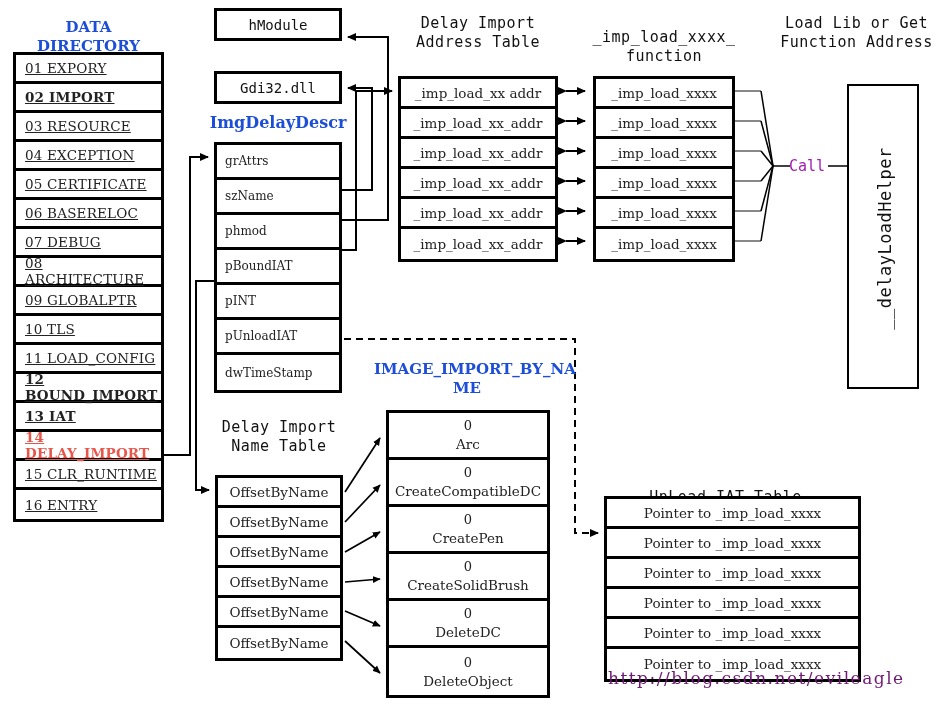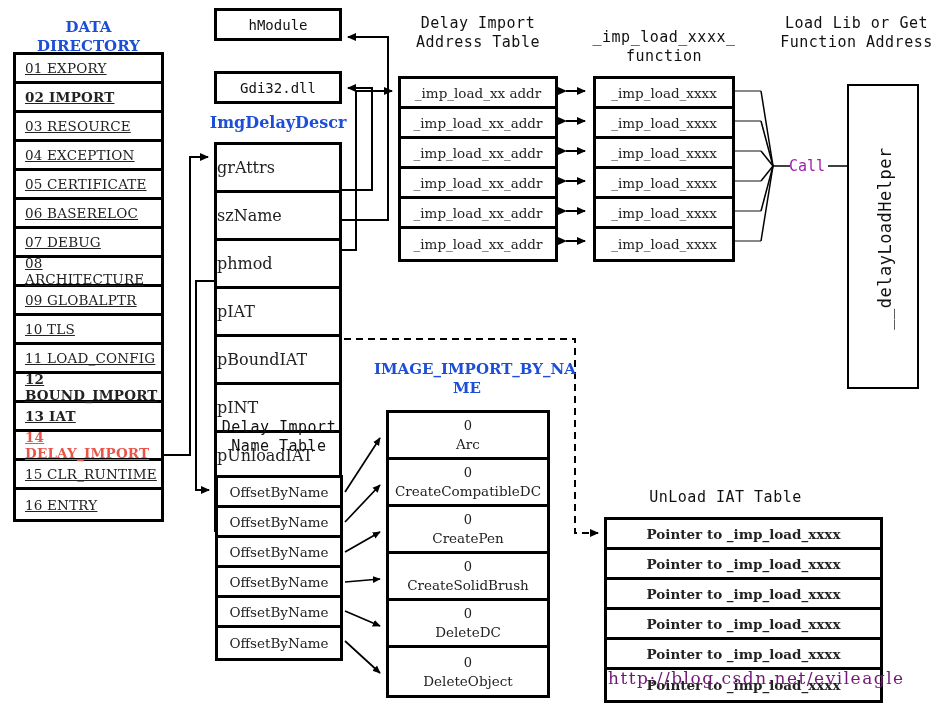--- a/index.html
+++ b/index.html
@@ -54,42 +54,42 @@
     box-sizing:border-box;
     font-family:"DejaVu Sans Mono", monospace;
     font-size:14px;color:#111;
     display:flex;align-items:center;justify-content:center;
   }
   #hmodule-box{left:214px;top:8px;width:128px;height:33px;}
   #gdi32-box{left:214px;top:71px;width:128px;height:33px;}
 
   
   #imgdelaydescr{left:214px;top:142px;width:128px;}
-  #imgdelaydescr .row{height:48px;font-size:16px;}
+  #imgdelaydescr .row{height:35px;padding-left:8px;font-size:12px;}
 
   
   #diat{left:398px;top:76px;width:160px;}
   #diat .row{height:30px;justify-content:center;font-size:13.5px;}
 
   
   #impfunc{left:593px;top:76px;width:142px;}
   #impfunc .row{height:30px;justify-content:center;font-size:13.5px;}
 
   
   #dint{left:215px;top:475px;width:128px;}
   #dint .row{height:30px;justify-content:center;font-size:13.5px;}
 
   
   #iibn{left:386px;top:410px;width:164px;}
   #iibn .row{height:47px;flex-direction:column;justify-content:center;
              align-items:center;font-size:13.5px;line-height:18px;}
   #iibn .row .ord{font-size:13px;}
 
   
-  #unload-iat{left:604px;top:517px;width:279px;font-weight:bold;}
+  #unload-iat{left:604px;top:496px;width:257px;}
   #unload-iat .row{height:30px;justify-content:center;font-size:13.5px;}
 
   
   #delayloadhelper{
     position:absolute;left:847px;top:84px;width:72px;height:305px;
     border:2px solid #000;background:#fff;box-sizing:border-box;
   }
   #delayloadhelper .vtext{
     position:absolute;left:0;top:0;width:305px;height:72px;
     transform-origin:0 0;transform:rotate(-90deg) translate(-305px,0);
@@ -199,21 +199,20 @@
   </div>
 
   <div class="smallbox" id="hmodule-box">hModule</div>
   <div class="smallbox" id="gdi32-box">Gdi32.dll</div>
 
   <div class="title-serif" style="left:202px;top:113px;width:152px;font-size:16px;">ImgDelayDescr</div>
   <div class="tbl" id="imgdelaydescr">
     <div class="row">grAttrs</div>
     <div class="row">szName</div>
     <div class="row">phmod</div>
-    <div class="row">pIAT</div>
     <div class="row">pBoundIAT</div>
     <div class="row">pINT</div>
     <div class="row">pUnloadIAT</div>
     <div class="row">dwTimeStamp</div>
   </div>
 
   <div class="title" style="left:398px;top:14px;width:160px;">Delay Import
 Address Table</div>
   <div class="tbl" id="diat">
     <div class="row">_imp_load_xx addr</div>

